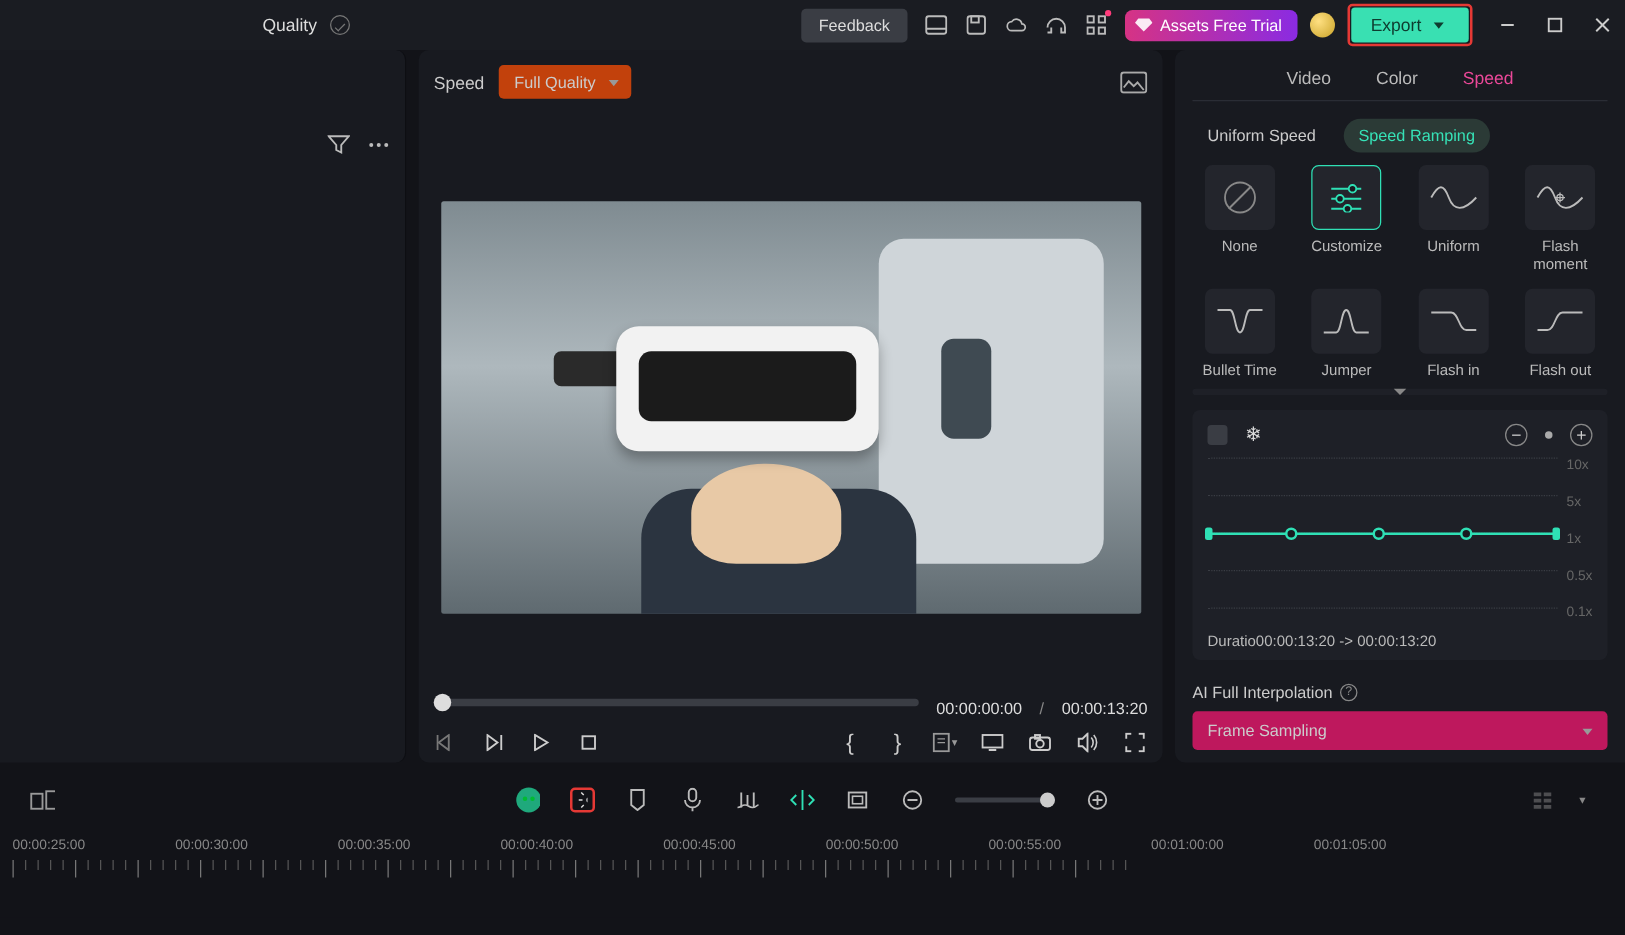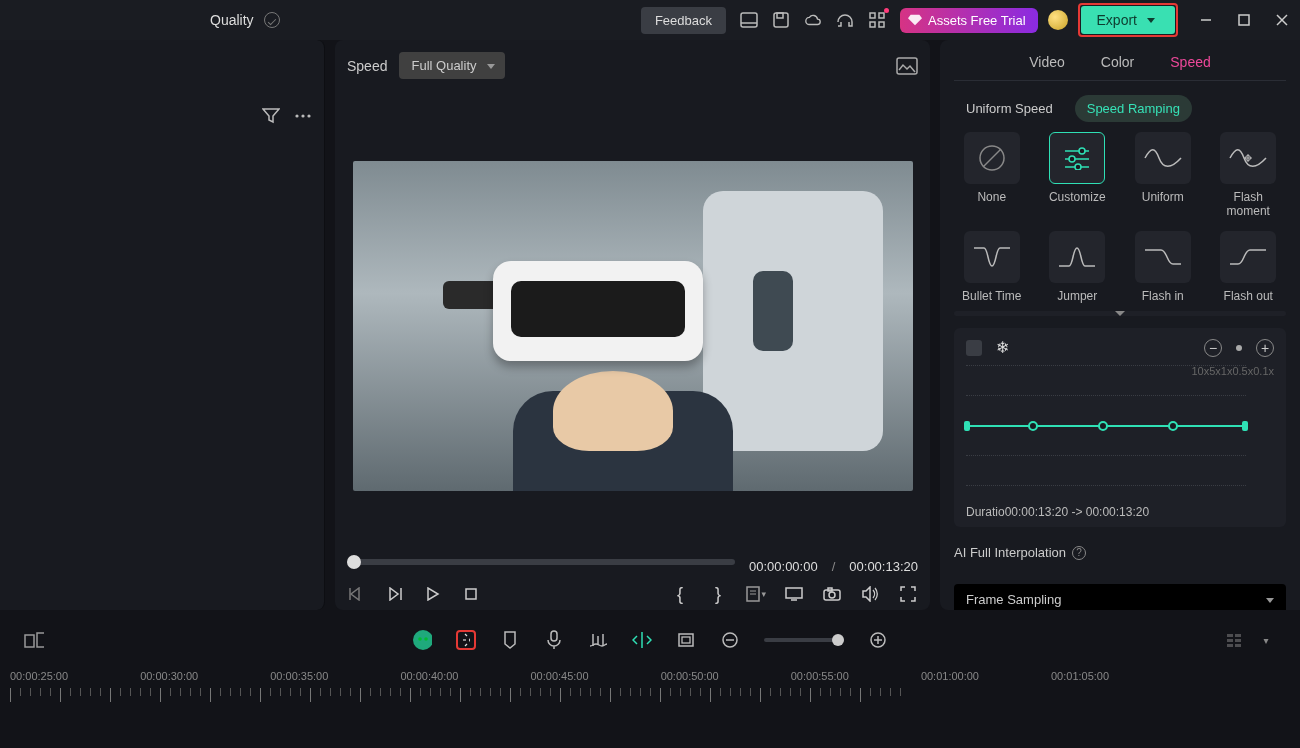--- a/index.html
+++ b/index.html
@@ -24,21 +24,21 @@
   .winctrls .w{width:16px;height:16px;color:#ccc;display:flex;align-items:center;justify-content:center;cursor:pointer;}
 
   .mainrow{display:flex;height:570px;}
   .leftpanel{width:325px;background:#181a20;border-right:1px solid #0d0e12;margin-right:10px;border-radius:0 8px 8px 0;position:relative;}
   .leftbar{position:absolute;top:68px;right:12px;display:flex;gap:14px;align-items:center;}
   .filter-ic,.more-ic{color:#bbb;cursor:pointer;}
 
   .centerpanel{flex:1;background:#181a20;border-radius:8px;display:flex;flex-direction:column;padding:12px 12px 6px;}
   .centertop{display:flex;align-items:center;gap:12px;}
   .player-lbl{color:#ccc;font-size:14px;}
-  .quality-dd{background:#404040;border:none;color:#ccc;padding:6px 28px 6px 12px;border-radius:4px;font-size:13px;position:relative;cursor:pointer;}
+  .quality-dd{background:#c2410c;border:none;color:#ccc;padding:6px 28px 6px 12px;border-radius:4px;font-size:13px;position:relative;cursor:pointer;}
   .quality-dd::after{content:"";position:absolute;right:10px;top:12px;width:0;height:0;border-left:4px solid transparent;border-right:4px solid transparent;border-top:5px solid #999;}
   .waveicon{margin-left:auto;width:22px;height:18px;color:#aaa;}
   .preview{flex:1;margin-top:14px;display:flex;align-items:center;justify-content:center;}
   .preview-img{width:100%;max-width:560px;height:330px;border-radius:2px;overflow:hidden;position:relative;background:linear-gradient(180deg,#7f8b91 0%,#aeb8bd 40%,#5f6a70 100%);}
   .vr-scene{position:absolute;inset:0;}
   .child-head{position:absolute;left:90px;top:60px;width:300px;height:260px;}
   .headset{position:absolute;left:50px;top:40px;width:210px;height:100px;background:#f2f2f2;border-radius:18px;box-shadow:0 6px 10px rgba(0,0,0,.3);}
   .headset::before{content:"";position:absolute;left:18px;top:20px;width:174px;height:56px;background:#1b1b1b;border-radius:10px;}
   .strap{position:absolute;left:0;top:60px;width:60px;height:28px;background:#2a2a2a;border-radius:6px;}
   .neck{position:absolute;left:110px;top:150px;width:120px;height:80px;background:#e8c9a6;border-radius:50% 50% 30% 30%;}
@@ -72,32 +72,32 @@
   .expand-row .carr{width:0;height:0;border-left:5px solid transparent;border-right:5px solid transparent;border-top:5px solid #888;}
 
   .rampbox{background:#1e2027;border-radius:6px;margin-top:12px;padding:10px 12px 8px;}
   .rampctrls{display:flex;align-items:center;gap:14px;}
   .rampctrls .spacer3{flex:1;}
   .grid-ikon{width:16px;height:16px;background:#3a3d44;border-radius:3px;}
   .snow{color:#ddd;font-size:16px;}
   .rplus,.rminus{color:#ccc;width:18px;height:18px;border:1.5px solid #888;border-radius:50%;display:flex;align-items:center;justify-content:center;font-size:14px;line-height:1;cursor:pointer;}
   .rdot{width:6px;height:6px;border-radius:50%;background:#aaa;}
   .rampchart{position:relative;height:130px;margin-top:8px;}
-  .ylabels{position:absolute;right:0;top:0;height:100%;display:flex;flex-direction:row;justify-content:space-between;font-size:11px;color:#666;}
+  .ylabels{position:absolute;right:0;top:0;height:100%;display:flex;flex-direction:column;justify-content:space-between;font-size:11px;color:#666;}
   .gridarea{position:absolute;left:0;right:28px;top:0;bottom:0;}
   .gridarea .hline{position:absolute;left:0;right:0;border-top:1px dotted #3a3d44;}
   .curve{position:absolute;left:0;right:0;top:60px;height:2px;background:#2fe0b5;}
   .curve .pt{position:absolute;top:-4px;width:10px;height:10px;border-radius:50%;background:#181a20;border:2px solid #2fe0b5;}
   .curve .end{width:6px;height:10px;background:#2fe0b5;border-radius:2px;top:-4px;}
   .durtext{color:#bbb;font-size:12px;margin-top:10px;}
 
   .aifi{margin-top:18px;}
   .aifi-lbl{color:#ccc;font-size:13px;display:flex;align-items:center;gap:6px;}
   .aifi-lbl .q{width:14px;height:14px;border:1px solid #888;border-radius:50%;display:flex;align-items:center;justify-content:center;font-size:10px;color:#888;}
-  .aifi-dd{margin-top:24px;background:#000000;border:none;color:#ccc;padding:8px 12px;border-radius:4px;width:100%;font-size:13px;position:relative;cursor:pointer;}
+  .aifi-dd{margin-top:8px;background:#be185d;border:none;color:#ccc;padding:8px 12px;border-radius:4px;width:100%;font-size:13px;position:relative;cursor:pointer;}
   .aifi-dd::after{content:"";position:absolute;right:12px;top:14px;width:0;height:0;border-left:4px solid transparent;border-right:4px solid transparent;border-top:5px solid #999;}
 
   .toolbar2{height:48px;display:flex;align-items:center;justify-content:center;gap:24px;margin-top:6px;color:#bbb; position:relative;}
   .toolbar2 .left-tools{position:absolute;left:24px;display:flex;gap:14px;align-items:center;}
   .toolbar2 .snapicons{position:absolute;right:24px;display:flex;gap:12px;align-items:center;}
   .tl-ic{width:20px;height:20px;cursor:pointer;display:flex;align-items:center;justify-content:center;}
   .hl{border:2px solid #e53935;border-radius:4px;padding:4px;}
   .zoomslider{width:80px;height:4px;background:#3a3d44;border-radius:2px;position:relative;}
   .zoomslider .zk{position:absolute;right:0;top:-4px;width:12px;height:12px;border-radius:50%;background:#ccc;}
 

